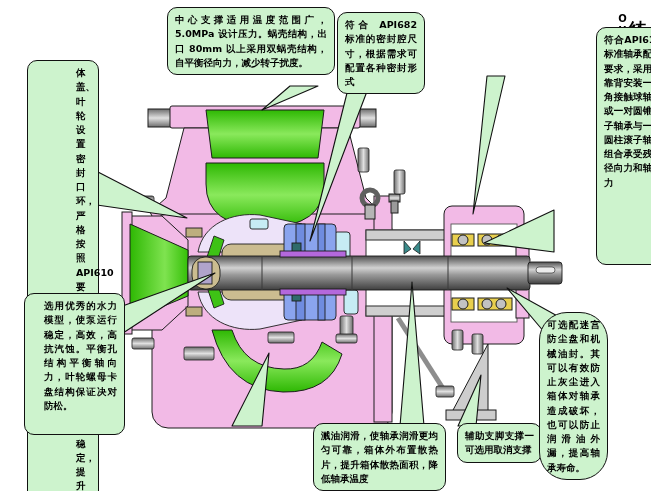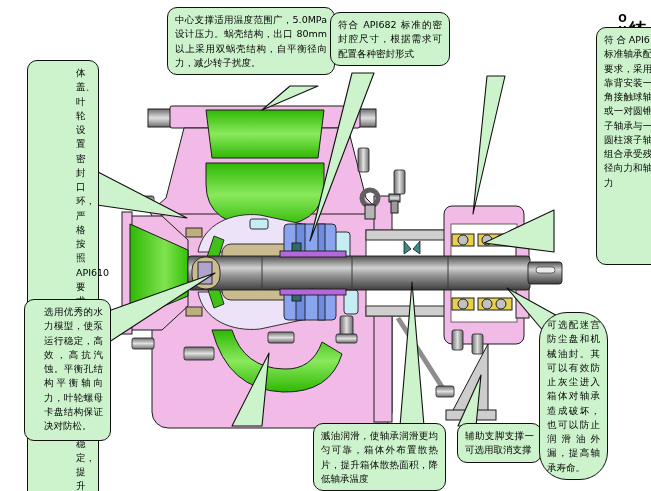--- a/index.html
+++ b/index.html
@@ -5,28 +5,28 @@
   html,body{margin:0;padding:0;background:#fff;}
   #stage{
     position:relative;width:651px;height:491px;background:#ffffff;overflow:hidden;
     font-family:"DejaVu Sans",sans-serif;color:#000;
   }
   #pump-svg{position:absolute;left:0;top:0;z-index:1;}
   .callout{
     position:absolute;box-sizing:border-box;z-index:3;
     background:#cdf3cd;border:1.2px solid #111;border-radius:10px;
     padding:5px 7px 4px 7px;
-    font-weight:normal;font-size:9.5px;line-height:1.5;text-align:justify;
+    font-weight:bold;font-size:9.5px;line-height:1.5;text-align:justify;
   }
   .co-body-cover   {left:27px;  top:60px;  width:72px;  min-height:140px;padding-left:48px;}
   .co-center       {left:167px; top:7px;   width:168px;}
-  .co-seal         {left:330px; top:12px;  width:120px;}
+  .co-seal         {left:337px; top:12px;  width:88px;}
   .co-monitor      {left:457px; top:16px;  width:94px;}
   .co-bearing      {left:552px; top:27px;  width:74px;  min-height:238px;margin-left:44px;}
-  .co-hydraulic    {left:24px;  top:299px; width:87px;  min-height:142px;padding-left:19px;}
+  .co-hydraulic    {left:24px;  top:293px; width:101px;  min-height:142px;padding-left:19px;}
   .co-pumpcover    {left:140px; top:423px; width:174px;}
   .co-oilsplash    {left:313px; top:423px; width:133px;}
   .co-auxfoot      {left:457px; top:423px; width:85px;}
   .co-dustseal     {left:539px; top:312px; width:69px;  min-height:152px;border-radius:28px;}
   .title-main{
     position:absolute;top:6px;right:1px;z-index:2;
     writing-mode:vertical-rl;text-orientation:upright;
     font-size:17px;font-weight:600;letter-spacing:4px;
   }
   .title-sub{

